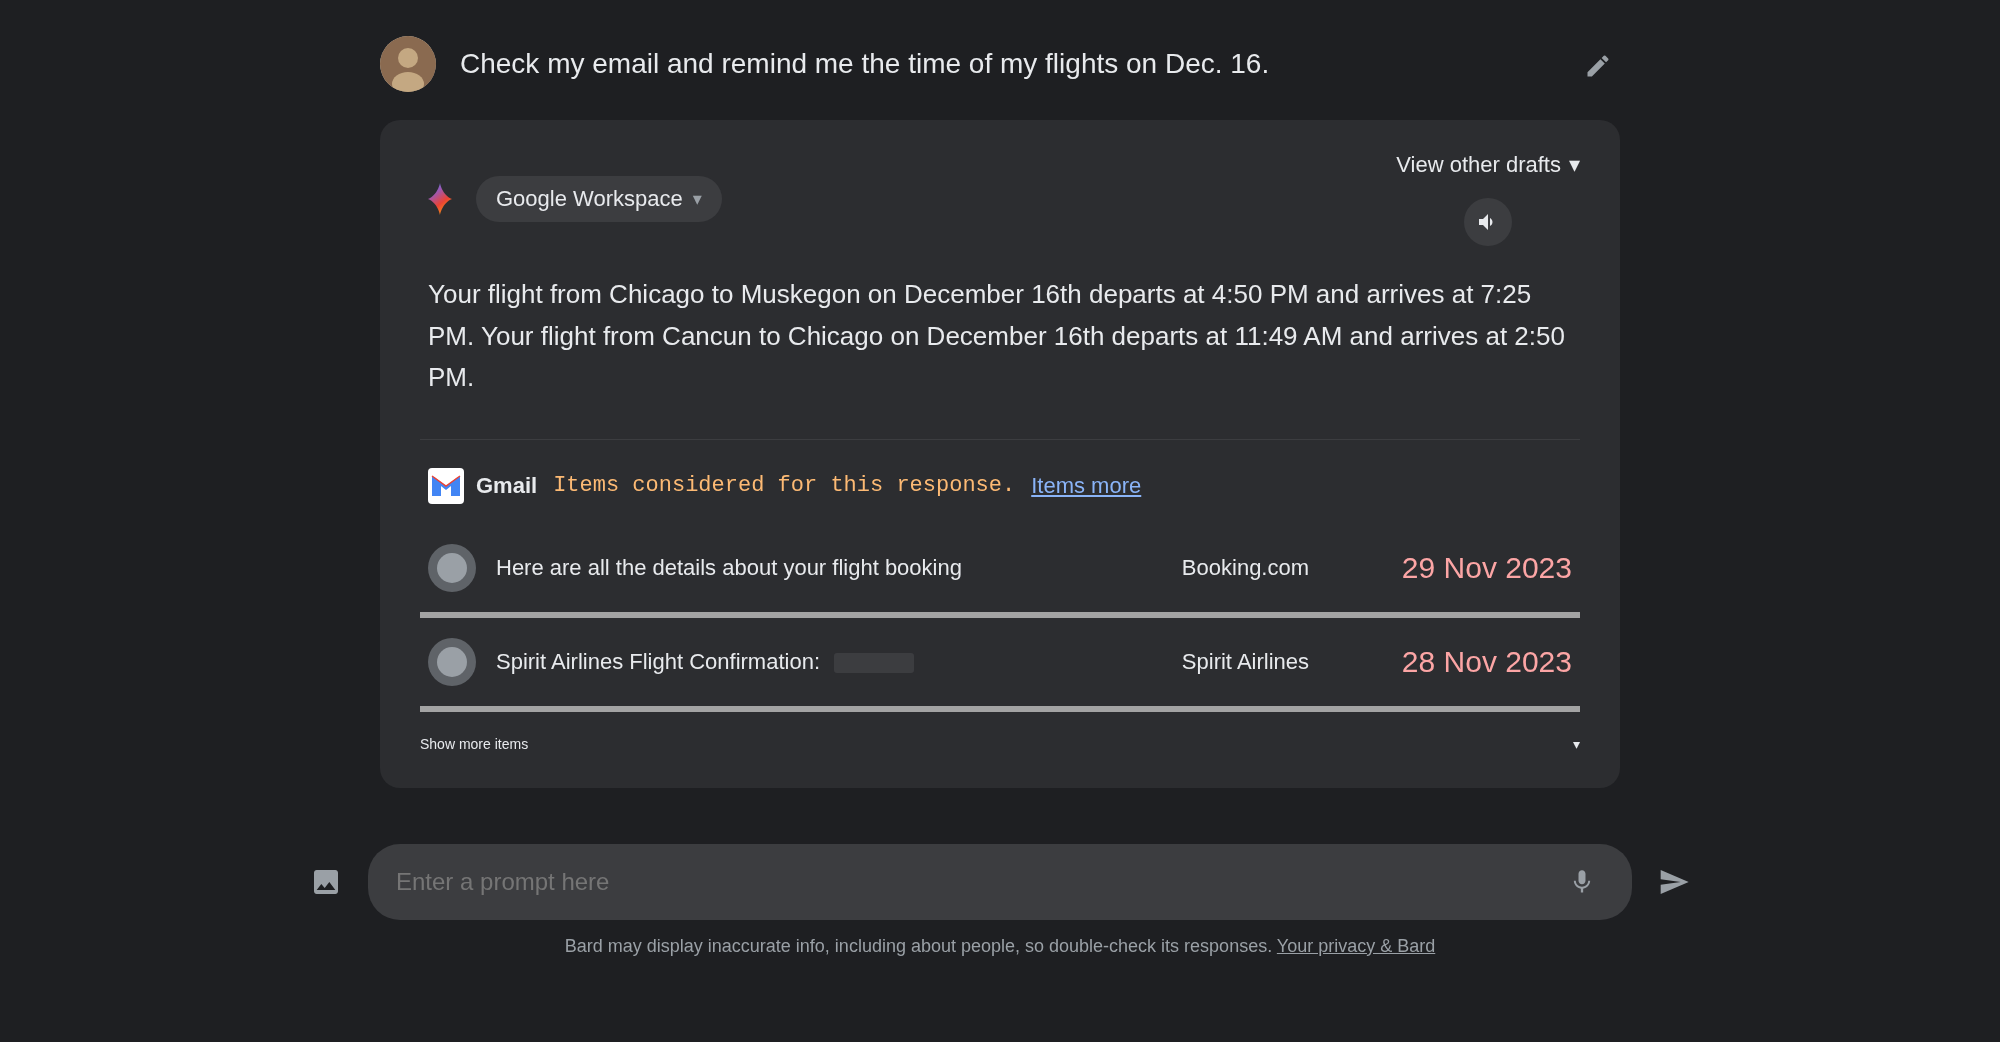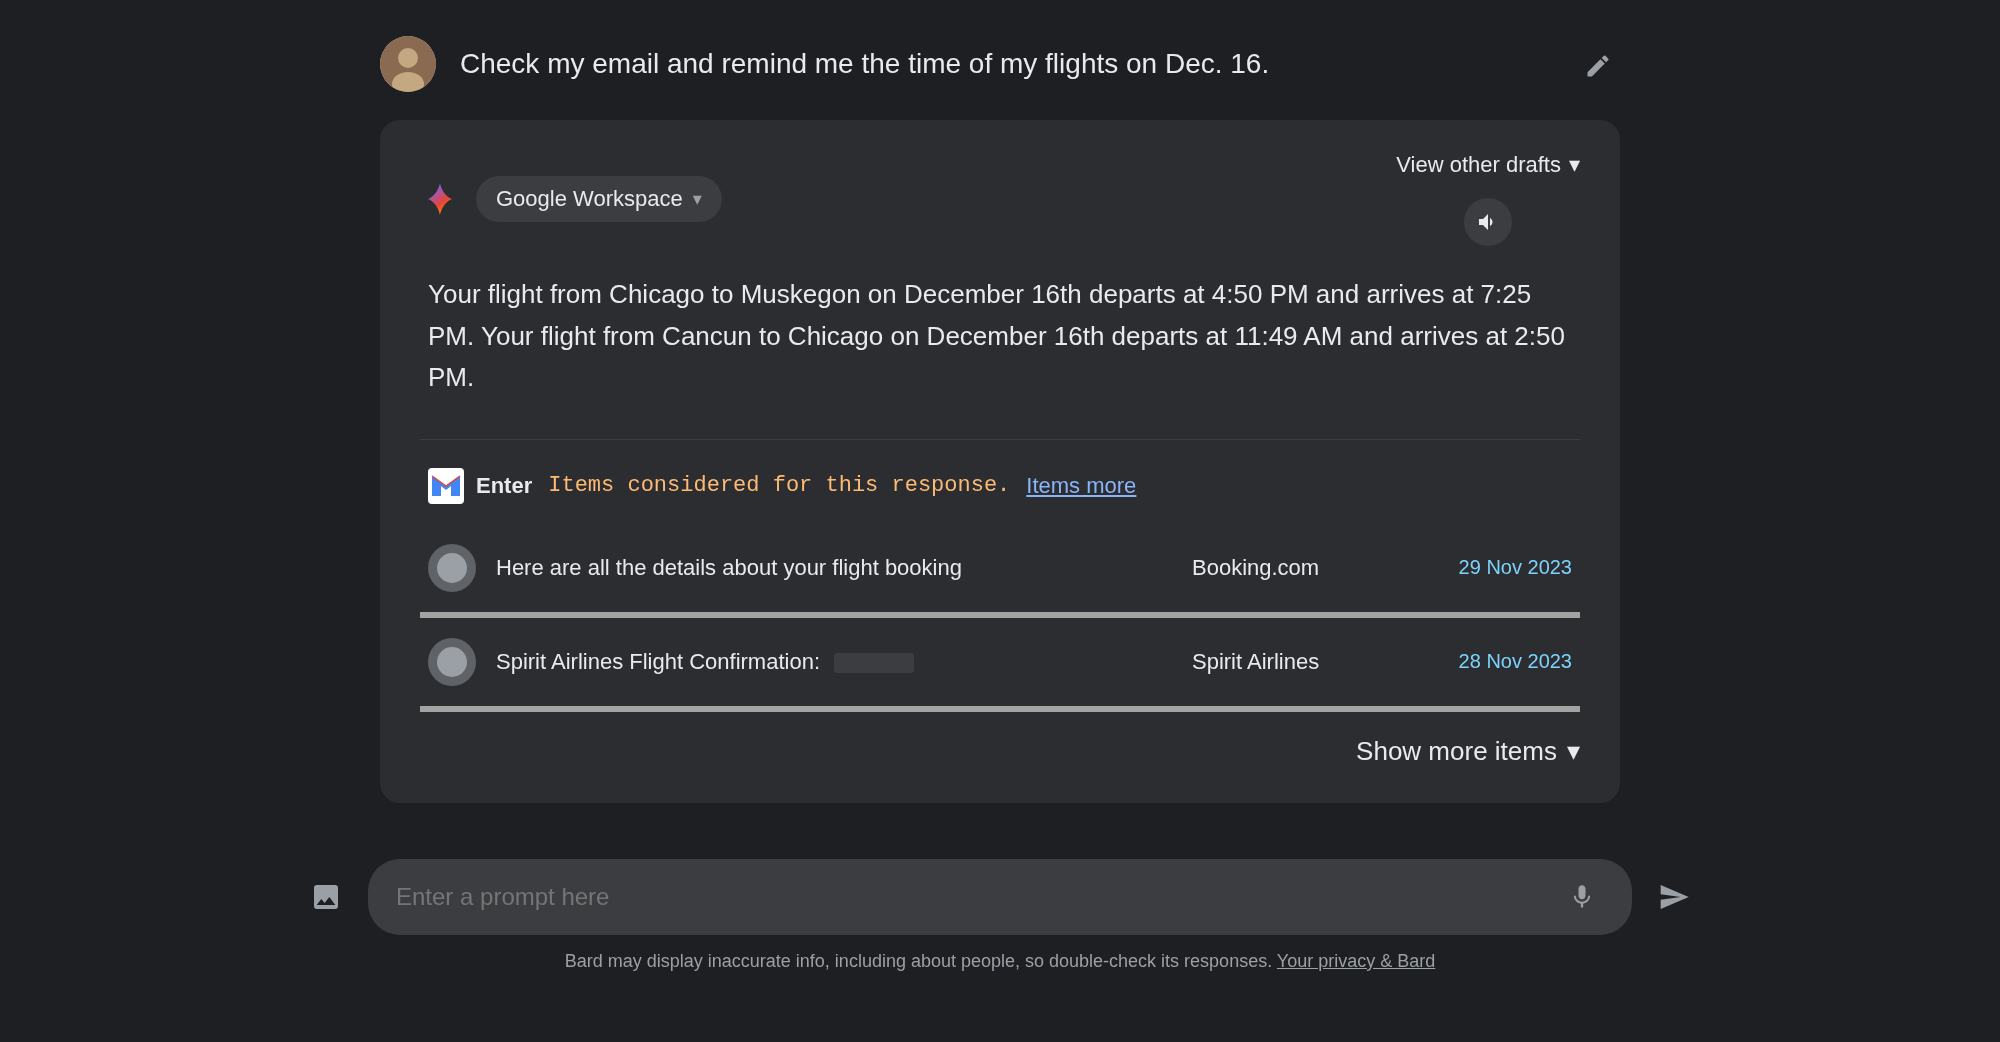--- a/index.html
+++ b/index.html
@@ -248,35 +248,35 @@
     }
 
     .email-sender {
       font-size: 22px;
       color: #e8eaed;
       min-width: 200px;
       text-align: left;
     }
 
     .email-date {
-      font-size: 20px;
-      color: #7dd3fc;
+      font-size: 30px;
+      color: #fca5a5;
       min-width: 160px;
-      text-align: right;
+      text-align: left;
     }
 
     
     .show-more-row {
       display: flex;
       align-items: center;
-      justify-content: flex-end;
+      justify-content: space-between;
       gap: 10px;
       padding-top: 24px;
       cursor: pointer;
-      font-size: 26px;
+      font-size: 14px;
       color: #e8eaed;
     }
 
     
     .bottom-bar {
       width: 100%;
       display: flex;
       flex-direction: column;
       align-items: center;
       gap: 16px;
@@ -426,21 +426,21 @@
         <svg class="gmail-icon" viewBox="0 0 36 36" fill="none" xmlns="http://www.w3.org/2000/svg">
           <rect width="36" height="36" rx="4" fill="white"></rect>
           <path d="M6 10 L18 20 L30 10" stroke="#EA4335" stroke-width="2" fill="none"></path>
           <path d="M6 10 L6 28 L13 28 L13 18 L18 22 L23 18 L23 28 L30 28 L30 10 L18 20 Z" fill="#4285F4"></path>
           <path d="M6 10 L13 10 L13 18 L18 22 L23 18 L23 10 L30 10 L30 28 L23 28 L23 18 L18 22 L13 18 L13 28 L6 28 Z" fill="none"></path>
           <path d="M6 10 L6 28 L13 28 L13 16 L18 20 L23 16 L23 28 L30 28 L30 10" fill="none"></path>
 
           <path d="M4 8 L4 28 L11 28 L11 16 L18 21 L25 16 L25 28 L32 28 L32 8 L18 18 Z" fill="#4285F4"></path>
           <path d="M4 8 L18 18 L32 8" stroke="#EA4335" stroke-width="1.5" fill="none"></path>
         </svg>
-        <span class="gmail-label">Enter</span>
+        <span class="gmail-label">Gmail</span>
         <span class="items-considered">Items considered for this response.</span>
         <a class="learn-more">Items more</a>
       </div>
 
       <div class="email-item">
         <div class="email-avatar">
           <div class="email-avatar-icon"></div>
         </div>
         <span class="email-subject">Here are all the details about your flight booking</span>
         <span class="email-sender">Booking.com</span>

